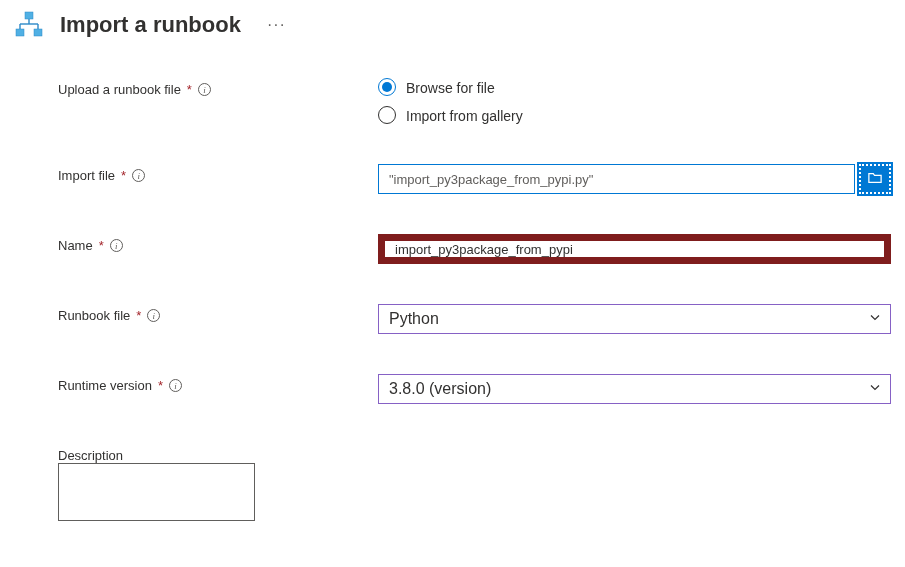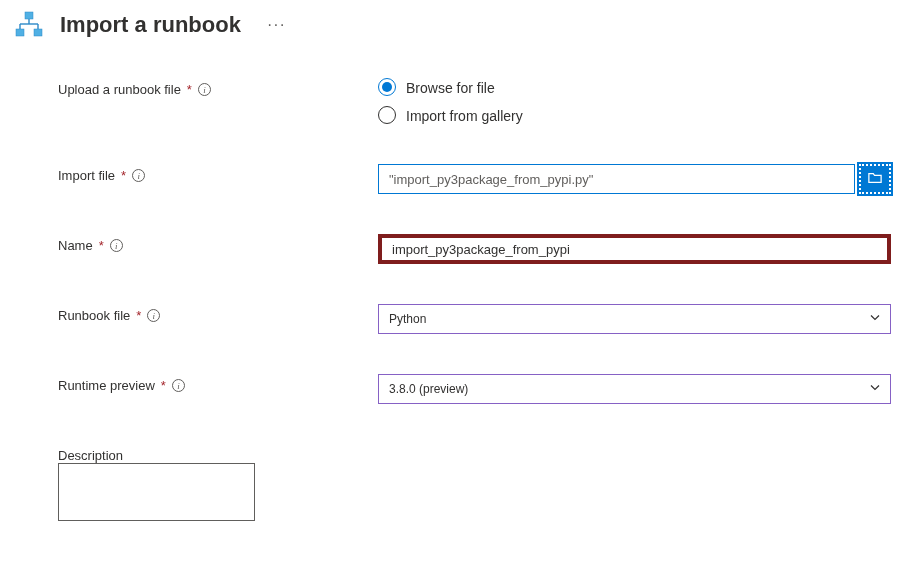--- a/index.html
+++ b/index.html
@@ -93,21 +93,21 @@
     }
     .radio-label { font-size: 14px; }
     .file-row {
       display: flex;
       gap: 4px;
       align-items: stretch;
     }
     .text-input {
       width: 100%;
       height: 30px;
-      border: 4px solid #7f1d1d;
+      border: 7px solid #7f1d1d;
       padding: 0 10px;
       font-size: 13px;
       font-family: inherit;
       color: #323130;
       outline: none;
     }
     .text-input.file-display {
       border: 1px solid #0078d4;
       color: #605e5c;
       flex: 1;
@@ -125,21 +125,21 @@
     }
     .select-wrap {
       position: relative;
       width: 100%;
     }
     .select-display {
       width: 100%;
       height: 30px;
       border: 1px solid #8661c5;
       padding: 0 30px 0 10px;
-      font-size: 12px;
+      font-size: 16px;
       display: flex;
       align-items: center;
       cursor: pointer;
       background: #fff;
     }
     .chevron-down {
       position: absolute;
       right: 10px;
       top: 50%;
       transform: translateY(-50%);
@@ -243,28 +243,28 @@
         <svg viewBox="0 0 12 12" width="12" height="12">
             <path d="M2 4 L6 8 L10 4" fill="none" stroke="#323130" stroke-width="1.2"></path>
           </svg>
       </span>
     </div>
   </div>
 </div>
 
 <div class="form-row">
   <div class="label-col">
-    <span>Runtime preview</span>
+    <span>Runtime version</span>
     <span class="req-star">*</span>
     <span class="info-icon">i</span>
   </div>
   <div class="field-col">
     <div class="select-wrap">
       <div class="select-display">
-        <span>3.8.0 (preview)</span>
+        <span>3.8.0 (version)</span>
       </div>
       <span class="chevron-down">
         <svg viewBox="0 0 12 12" width="12" height="12">
             <path d="M2 4 L6 8 L10 4" fill="none" stroke="#323130" stroke-width="1.2"></path>
           </svg>
       </span>
     </div>
   </div>
 </div>
 

